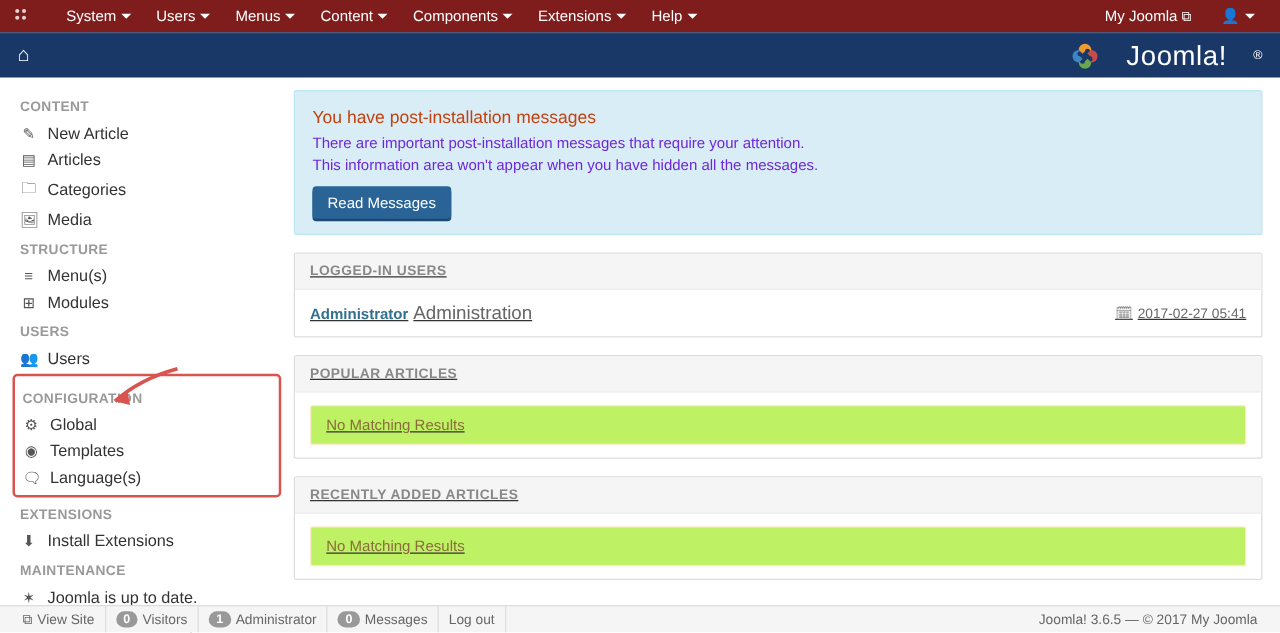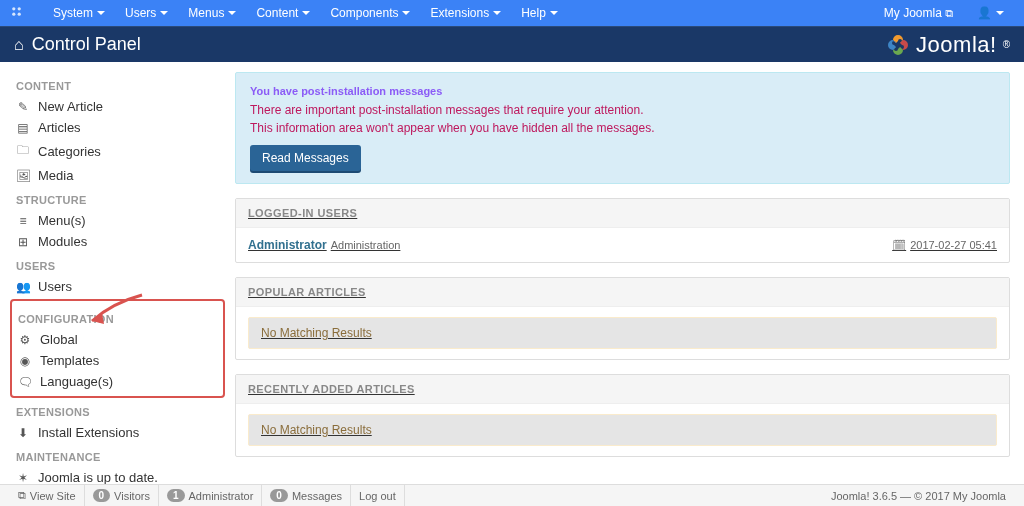--- a/index.html
+++ b/index.html
@@ -1,64 +1,64 @@
 <!DOCTYPE html>
 <html><head>
 <meta charset="utf-8">
 <style>
 * { margin: 0; padding: 0; box-sizing: border-box; }
 body { font-family: Arial, Helvetica, sans-serif; font-size: 13px; color: #333; background: #fff; width: 1024px; height: 506px; overflow: hidden; position: relative; }
 
 
-.topnav { background: #3b82f6; height: 26px; display: flex; align-items: center; padding: 0 10px; color: #fff; font-size: 12px; }
+.topnav { background: #7f1d1d; height: 26px; display: flex; align-items: center; padding: 0 10px; color: #fff; font-size: 12px; }
 .topnav .brand-icon { margin-right: 20px; }
 .topnav .menu { display: flex; }
 .topnav .menu-item { padding: 0 10px; cursor: pointer; display: flex; align-items: center; gap: 4px; }
 .topnav .caret { width: 0; height: 0; border-left: 4px solid transparent; border-right: 4px solid transparent; border-top: 4px solid #fff; display: inline-block; }
 .topnav .right { margin-left: auto; display: flex; align-items: flex-end; gap: 14px; }
 .ext-icon { font-size: 11px; }
 
 
 .header { background: #1a3867; color: #fff; height: 36px; display: flex; align-items: center; padding: 0 14px; border-top: 1px solid #2a4a7a; }
 .header .home-icon { margin-right: 8px; font-size: 16px; }
 .header h1 { font-size: 18px; font-weight: normal; }
-.header .logo { margin-left: auto; display: flex; align-items: center; gap: 6px; }
+.header .logo { margin-left: auto; display: flex; align-items: center; gap: 21px; }
 .header .logo-text { font-size: 22px; font-weight: normal; letter-spacing: 0.5px; }
 
 
 .main { display: flex; height: calc(506px - 26px - 36px - 22px); }
 .sidebar { width: 235px; padding: 10px 14px; }
 .content { flex: 1; padding: 10px 14px 10px 0; }
 
 
 .side-section { color: #999; font-size: 11px; font-weight: bold; letter-spacing: 0.3px; margin: 8px 0 4px 2px; }
 .side-item { display: flex; align-items: center; gap: 8px; padding: 3px 2px; font-size: 13px; color: #333; cursor: pointer; }
 .side-icon { width: 14px; display: inline-block; text-align: center; color: #555; font-size: 12px; }
 .config-box { border: 2px solid #d9534f; border-radius: 4px; padding: 4px 4px; margin: 2px -4px; position: relative; }
 
 
 .arrow-svg { position: absolute; top: -8px; left: 60px; pointer-events: none; }
 
 
 .infobox { background: #d9edf7; border: 1px solid #bce8f1; padding: 12px 14px; border-radius: 2px; margin-bottom: 14px; }
-.infobox .title { color: #8b5cf6; font-weight: bold; font-size: 11px; margin-bottom: 6px; }
-.infobox .line { color: #be185d; font-size: 12px; margin-bottom: 4px; }
+.infobox .title { color: #c2410c; font-weight: normal; font-size: 14px; margin-bottom: 6px; }
+.infobox .line { color: #6d28d9; font-size: 12px; margin-bottom: 4px; }
 .read-btn { background: #2a6496; color: #fff; border: none; padding: 6px 12px; font-size: 12px; border-radius: 3px; margin-top: 6px; cursor: pointer; box-shadow: 0 2px 0 #1d4a73; }
 
 
 .panel { border: 1px solid #ddd; border-radius: 2px; margin-bottom: 14px; text-decoration: underline; }
 .panel-head { background: #f5f5f5; color: #888; font-size: 11px; font-weight: bold; letter-spacing: 0.4px; padding: 8px 12px; border-bottom: 1px solid #eee; }
 .panel-body { padding: 10px 12px; }
 .user-row { display: flex; align-items: center; font-size: 12px; }
 .user-link { color: #31708f; font-weight: bold; margin-right: 4px; cursor: pointer; }
-.user-group { color: #666; font-size: 11px; }
+.user-group { color: #666; font-size: 15px; }
 .user-date { margin-left: auto; color: #666; font-size: 11px; display: flex; align-items: center; gap: 4px; }
 .calendar-icon { font-size: 11px; }
 
-.no-results { background: #e5e5e5; border: 1px solid #faebcc; color: #8a6d3b; font-size: 12px; padding: 8px 12px; border-radius: 2px; }
+.no-results { background: #bef264; border: 1px solid #faebcc; color: #8a6d3b; font-size: 12px; padding: 8px 12px; border-radius: 2px; }
 
 
 .footer { position: absolute; bottom: 0; left: 0; right: 0; height: 22px; background: #f5f5f5; border-top: 1px solid #ddd; display: flex; align-items: center; padding: 0 10px; font-size: 11px; color: #666; }
 .footer .fitem { display: flex; align-items: center; gap: 4px; padding: 0 8px; border-right: 1px solid #ddd; height: 100%; }
 .footer .fitem:last-of-type { border-right: none; }
 .badge { background: #999; color: #fff; border-radius: 8px; padding: 1px 6px; font-size: 10px; font-weight: bold; min-width: 14px; text-align: center; }
 .footer .right { margin-left: auto; border: none; }
 
 
 .jlogo { width: 24px; height: 24px; }
@@ -112,21 +112,20 @@
     <span><span>My Joomla</span> <span class="ext-icon">⧉</span></span>
     <span class="menu-item">
         <span>👤</span>
         <span class="caret"></span>
       </span>
   </div>
 </div>
 
 <div class="header">
   <span class="home-icon">⌂</span>
-  <h1>Control Panel</h1>
   <div class="logo">
     <svg class="jlogo" viewBox="0 0 24 24">
         <g>
           <path fill="#f29a2e" d="M12 2a5 5 0 00-5 5l3 3 2-2a2 2 0 112 2l3-3a5 5 0 00-5-5z"></path>
           <path fill="#c94a4a" d="M22 12a5 5 0 00-5-5l-3 3 2 2a2 2 0 11-2 2l3 3a5 5 0 005-5z"></path>
           <path fill="#6aa84f" d="M12 22a5 5 0 005-5l-3-3-2 2a2 2 0 11-2-2l-3 3a5 5 0 005 5z"></path>
           <path fill="#3d85c6" d="M2 12a5 5 0 005 5l3-3-2-2a2 2 0 112-2l-3-3a5 5 0 00-5 5z"></path>
         </g>
       </svg>
     <span class="logo-text">Joomla!</span>

